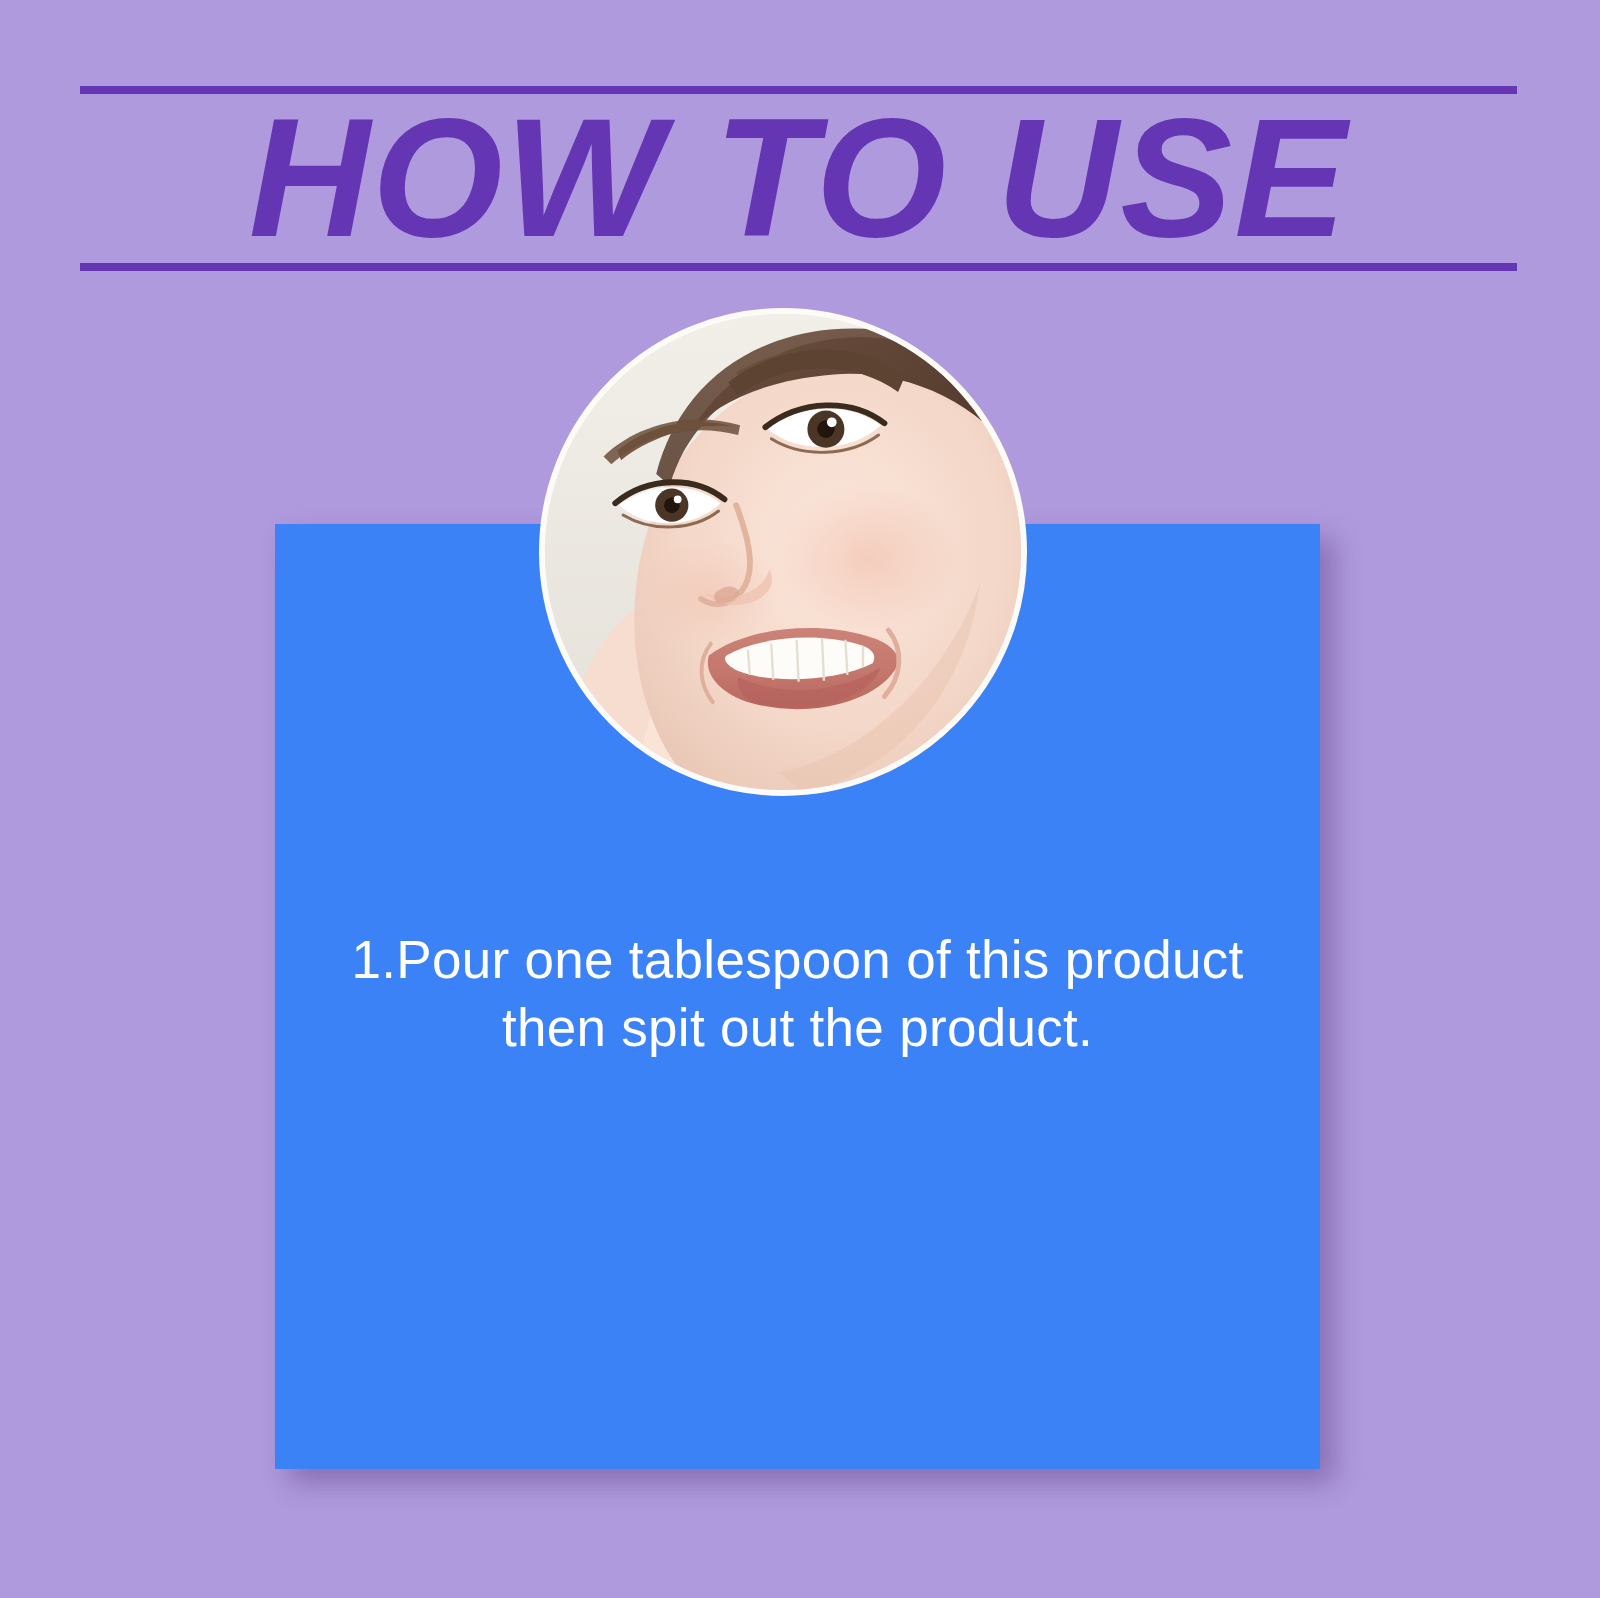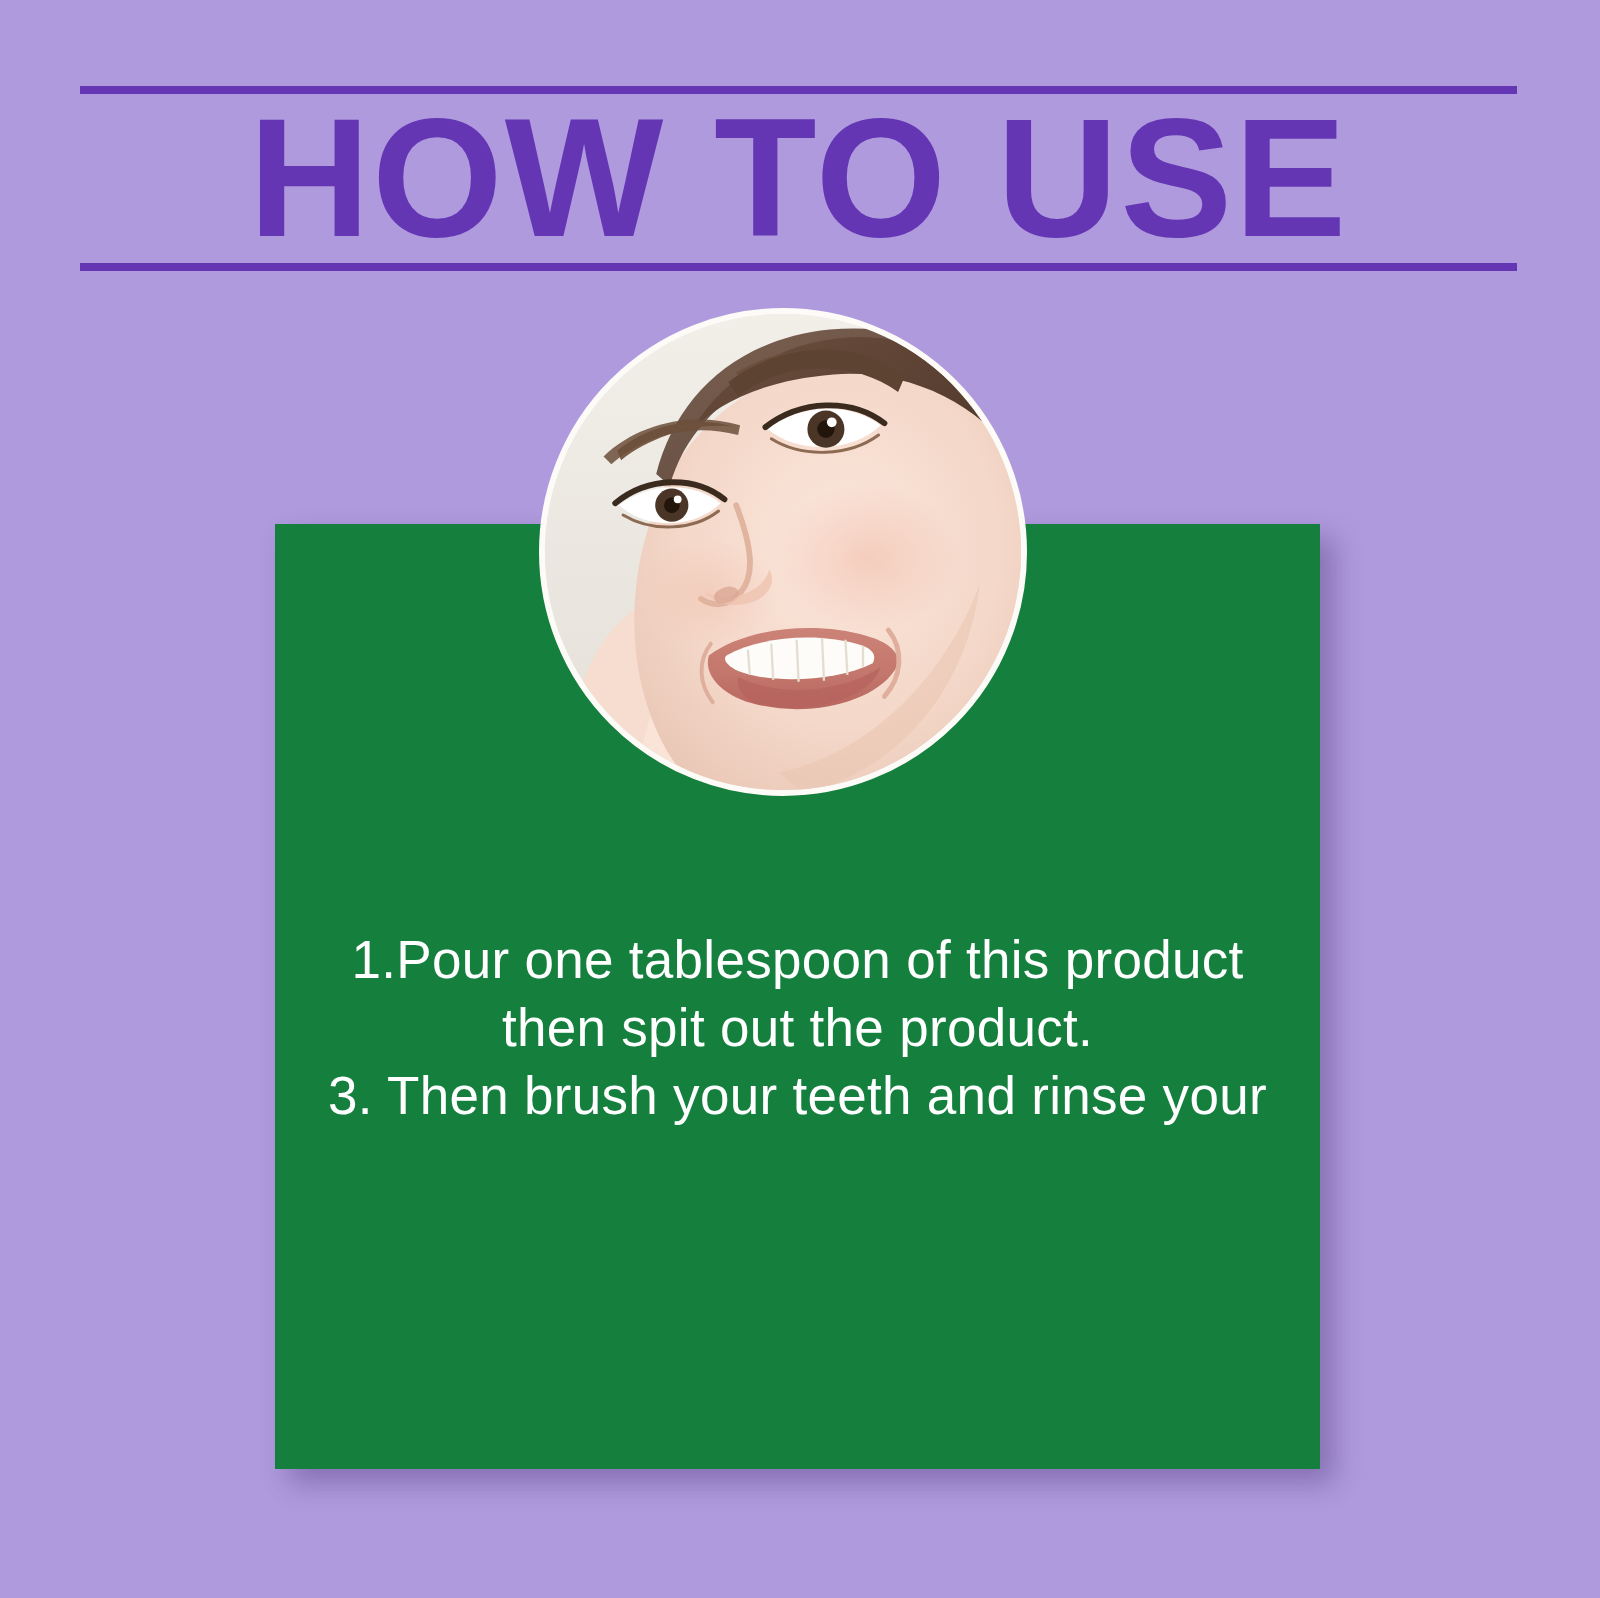--- a/index.html
+++ b/index.html
@@ -49,30 +49,31 @@
     line-height: 169px;
     text-align: center;
     color: #6436b4;
     font-family: "Liberation Sans Narrow", "Liberation Sans", sans-serif;
     font-weight: 700;
     font-size: 168px;
     letter-spacing: 2px;
     transform: scaleX(1.0);
     transform-origin: center center;
     white-space: nowrap;
+    font-style: italic;
   }
 
   
   #instruction-card {
     position: absolute;
     left: 275px;
     top: 524px;
     width: 1045px;
     height: 945px;
-    background: #15803d;
+    background: #3b82f6;
     box-shadow: 14px 14px 26px rgba(40, 20, 80, 0.30);
   }
 
   #instruction-list {
     position: absolute;
     left: 0;
     top: 0;
     width: 100%;
     padding-top: 402px;
     box-sizing: border-box;
@@ -120,21 +121,20 @@
   <div id="header-block">
     <div class="rule top"></div>
     <div id="page-title">HOW TO USE</div>
     <div class="rule bot"></div>
   </div>
 
   <div id="instruction-card">
     <div id="instruction-list">
       <span class="instruction-line">1.Pour one tablespoon of this product</span>
       <span class="instruction-line">then spit out the product.</span>
-      <span class="instruction-line">3. Then brush your teeth and rinse your</span>
     </div>
   </div>
 
   <div id="portrait-circle">
     <svg id="portrait-art" viewBox="0 0 488 488" preserveAspectRatio="xMidYMid slice">
       <defs>
         <radialGradient id="skin" cx="52%" cy="42%" r="72%">
           <stop offset="0%" stop-color="#fbe7dc"></stop>
           <stop offset="55%" stop-color="#f4d8c9"></stop>
           <stop offset="100%" stop-color="#e6c2b0"></stop>

